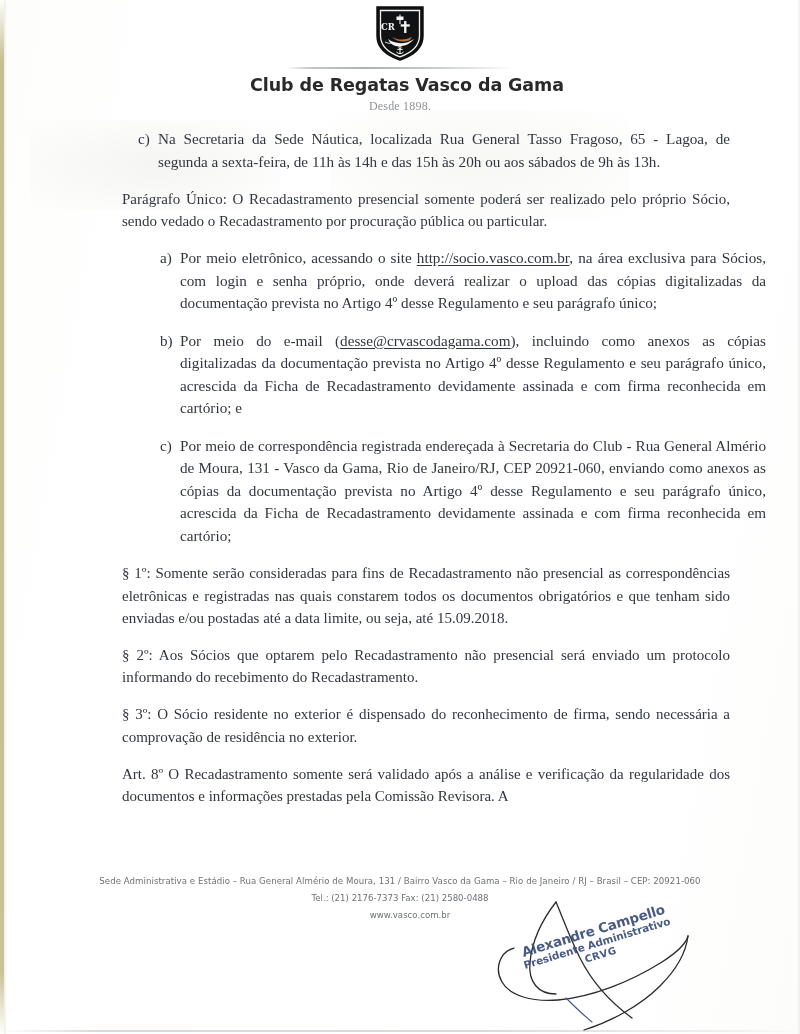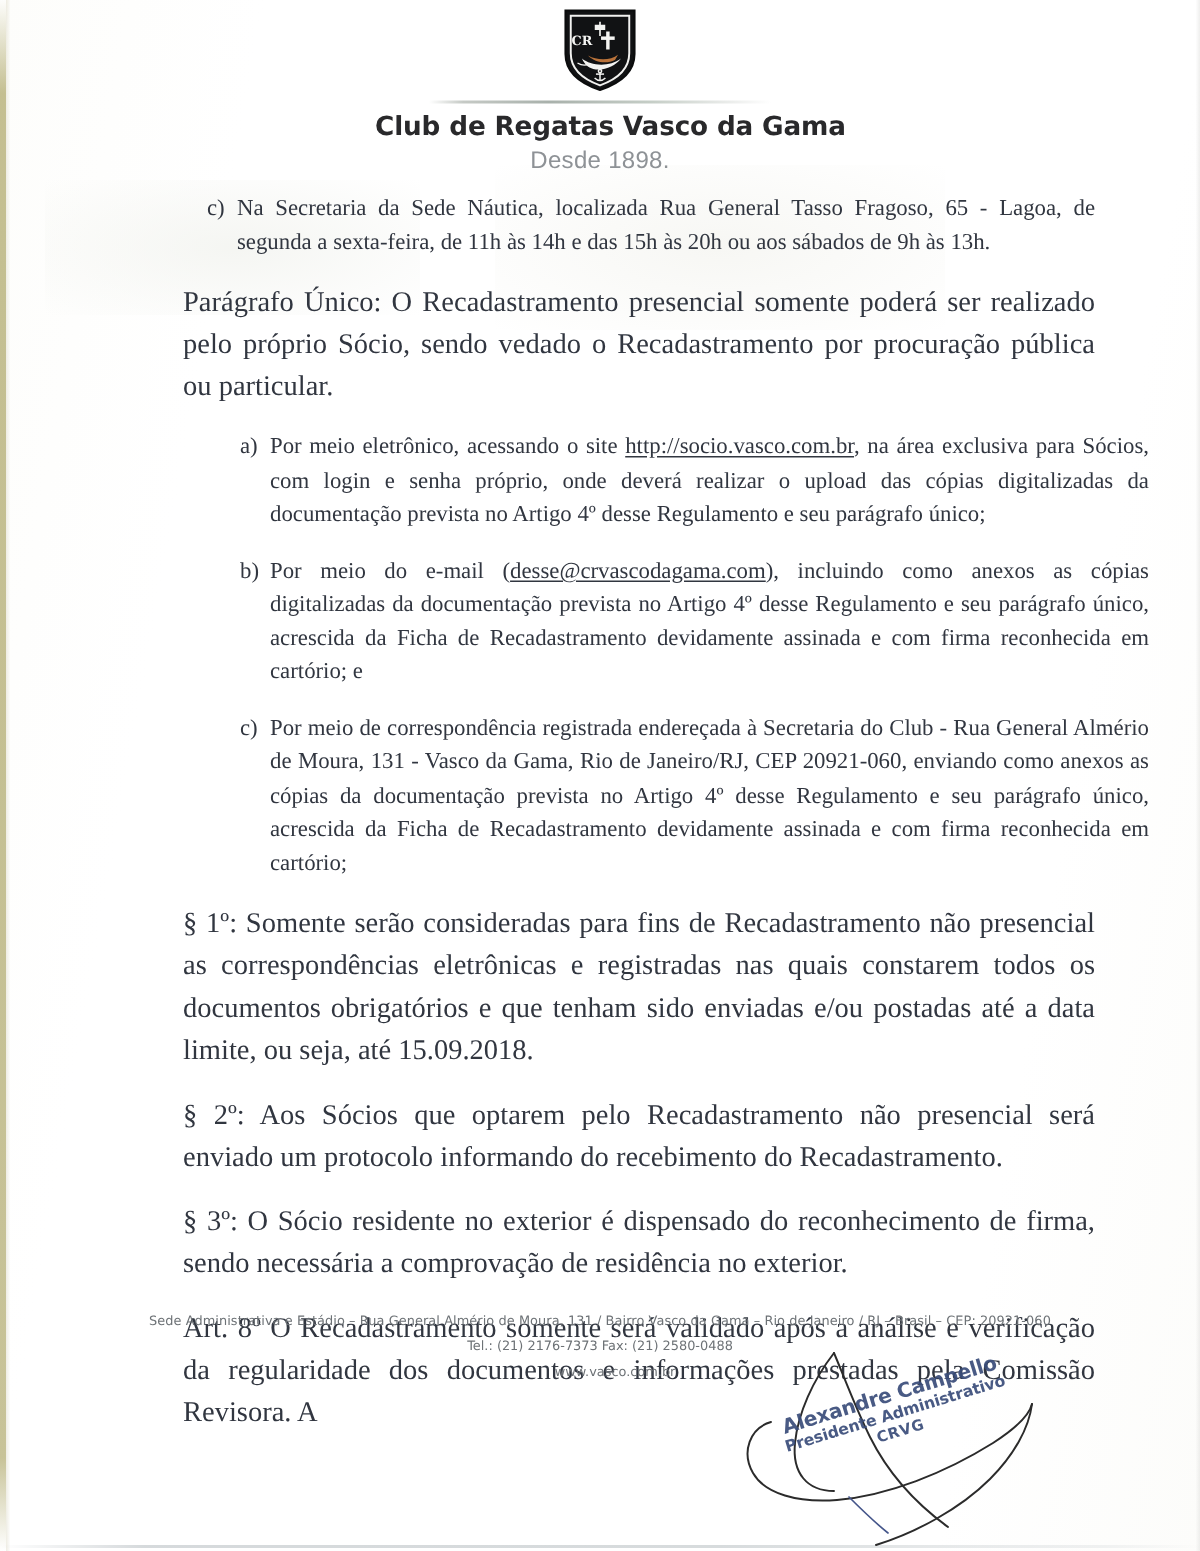--- a/index.html
+++ b/index.html
@@ -95,38 +95,38 @@
   .club-name {
     font-family: "DejaVu Sans", "Liberation Sans", sans-serif;
     font-size: 17.5px;
     font-weight: 700;
     letter-spacing: -0.1px;
     color: #29292b;
     margin-top: 6px;
     padding-left: 14px;
   }
   .since {
-    font-family: Liberation Sans, sans-serif;
-    font-size: 16px;
+    font-family: Liberation Serif, serif;
+    font-size: 12px;
     font-weight: 400;
     color: #8e9296;
     margin-top: 4px;
     letter-spacing: 0.2px;
   }
 
   
   .doc-body {
     position: absolute;
     left: 122px;
     top: 128px;
     width: 608px;
   }
   p {
     margin: 0 0 15px 0;
-    font-size: 19px;
+    font-size: 15px;
     line-height: 1.48;
     text-align: justify;
     text-justify: inter-word;
     color: #313640;
   }
 
   
   .list-item {
     position: relative;
     margin: 0 0 15px 0;

